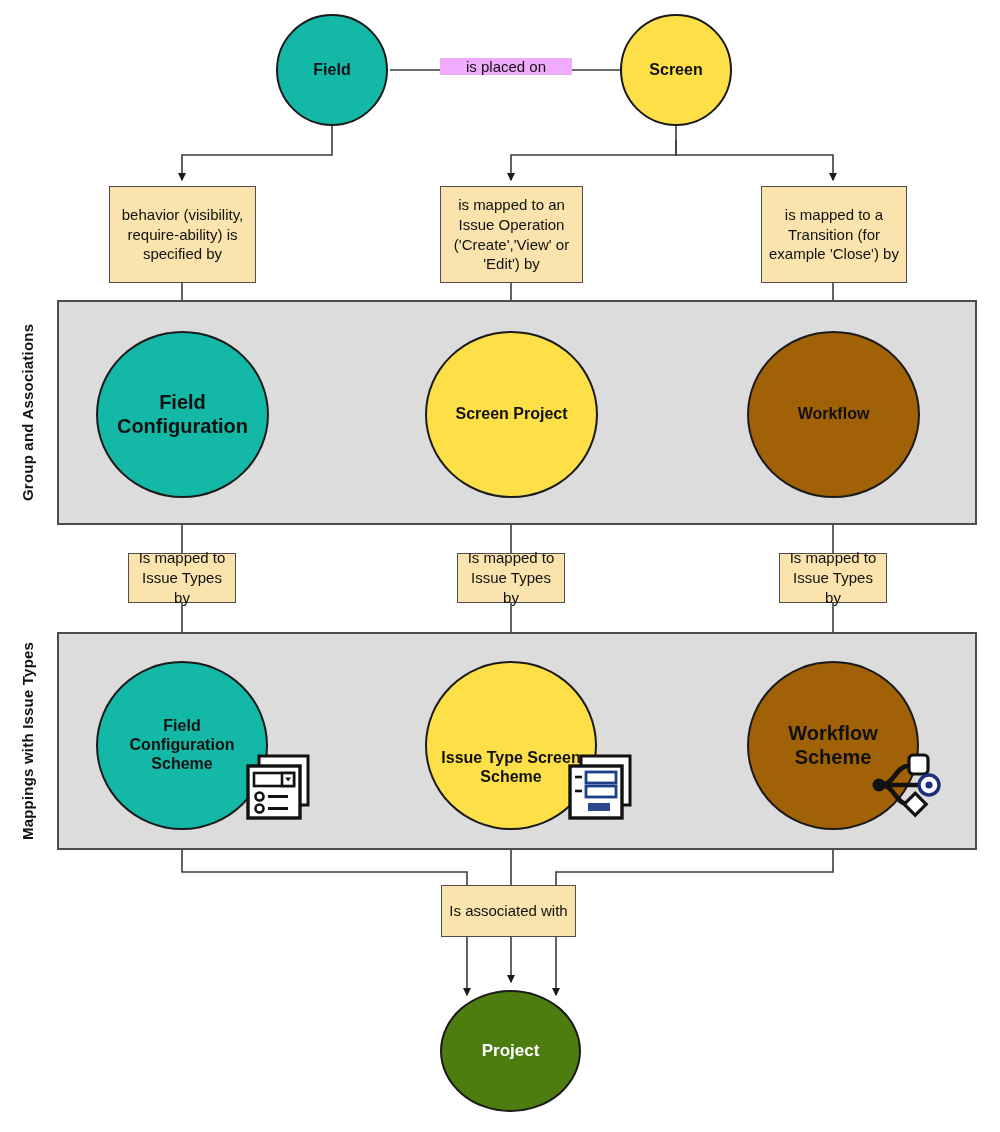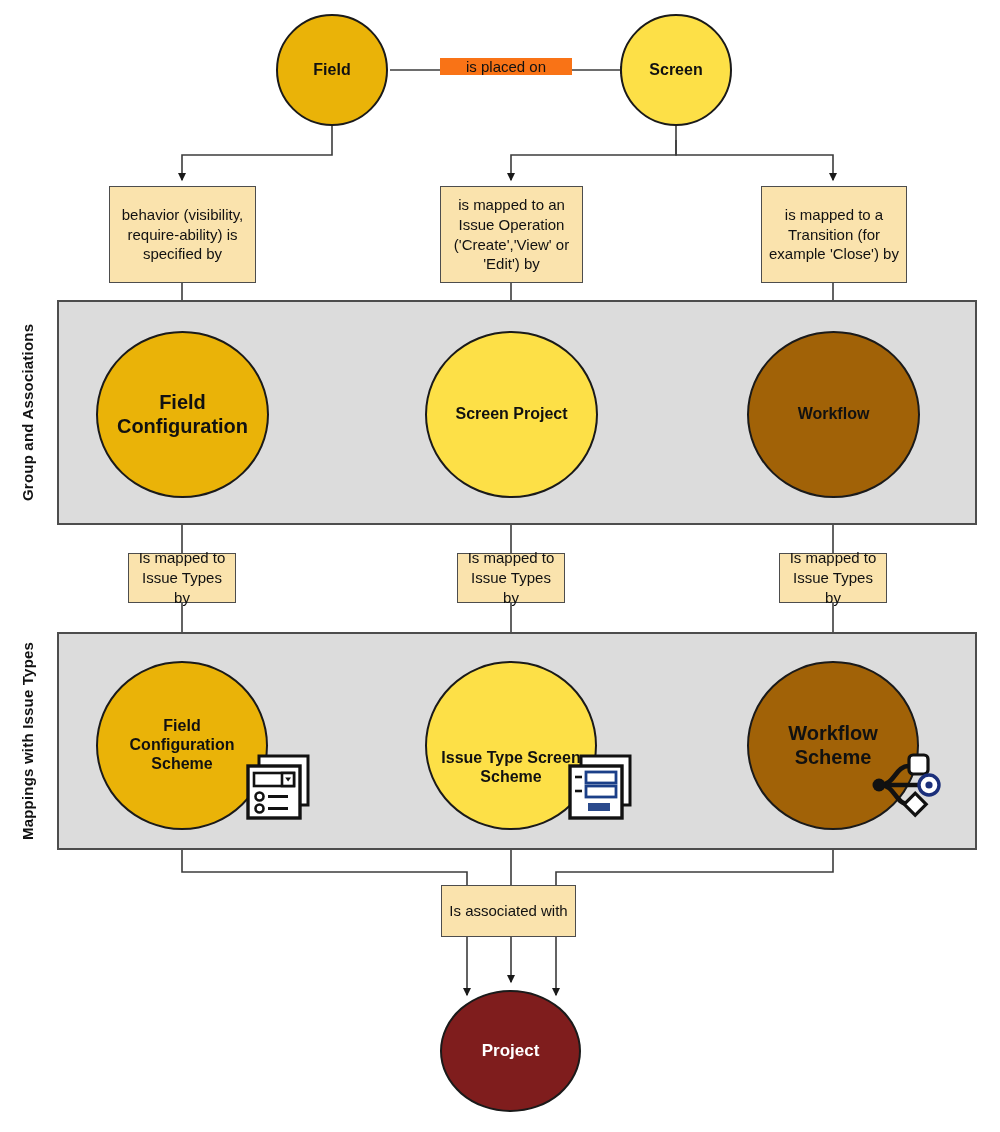--- a/index.html
+++ b/index.html
@@ -9,24 +9,24 @@
   
   .band{position:absolute;background:#dcdcdc;border:2px solid #4d4d4d;box-sizing:border-box;}
   .band-label{position:absolute;font-weight:bold;font-size:15px;color:#111;
     writing-mode:vertical-rl;transform:rotate(180deg);
     display:flex;align-items:center;justify-content:center;letter-spacing:.2px;}
 
   
   .circle{position:absolute;border-radius:50%;border:2px solid #1a1a1a;box-sizing:border-box;
     display:flex;align-items:center;justify-content:center;text-align:center;
     font-weight:bold;color:#111;line-height:1.18;}
-  .c-pink{background:#eab308;}
+  .c-pink{background:#14b8a6;}
   .c-blue{background:#fde047;}
   .c-green{background:#a16207;}
-  .c-gray{background:#7f1d1d;color:#ffffff;}
+  .c-gray{background:#4d7c0f;color:#ffffff;}
 
   
   .ybox{position:absolute;background:#fae3ad;border:1px solid #4d4d4d;box-sizing:border-box;
     display:flex;align-items:center;justify-content:center;text-align:center;
     font-size:15px;color:#111;line-height:1.33;padding:2px 4px;}
 
   
   #wires{position:absolute;left:0;top:0;width:1000px;height:1132px;pointer-events:none;}
 
   
@@ -82,21 +82,21 @@
   <div class="band-label" style="left:12px;top:632px;width:30px;height:218px;">Mappings with Issue Types</div>
 
   <div class="circle c-pink" style="left:276px;top:14px;width:112px;height:112px;font-size:16px;">
     <span>Field</span>
   </div>
 
   <div class="circle c-blue" style="left:620px;top:14px;width:112px;height:112px;font-size:16px;">
     <span>Screen</span>
   </div>
 
-  <div style="position:absolute;left:440px;top:58px;width:132px;text-align:center;font-size:15px;color:#111;background:#f97316;padding:0 2px;box-sizing:border-box;">
+  <div style="position:absolute;left:440px;top:58px;width:132px;text-align:center;font-size:15px;color:#111;background:#f0abfc;padding:0 2px;box-sizing:border-box;">
     <span>is placed on</span>
   </div>
 
   <div class="ybox" style="left:440px;top:186px;width:143px;height:97px;">
     <span>is mapped to an Issue Operation ('Create','View' or 'Edit') by</span>
   </div>
 
   <div class="ybox" style="left:109px;top:186px;width:147px;height:97px;">
     <span>behavior (visibility, require-ability) is specified by</span>
   </div>

